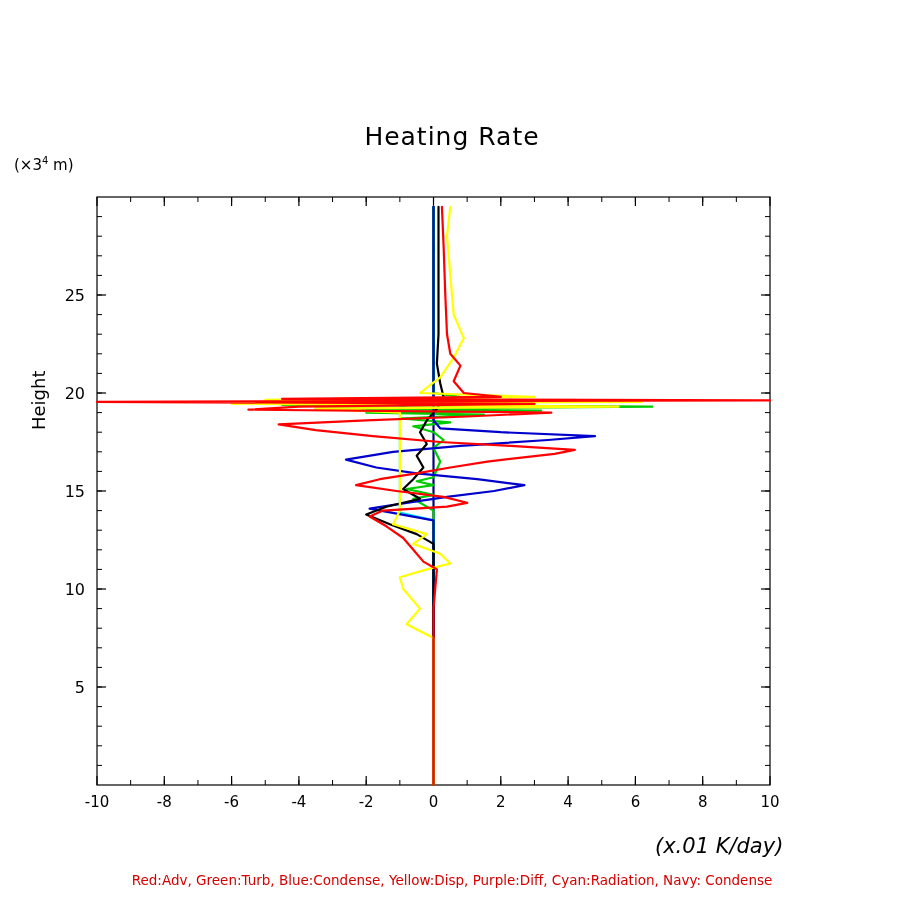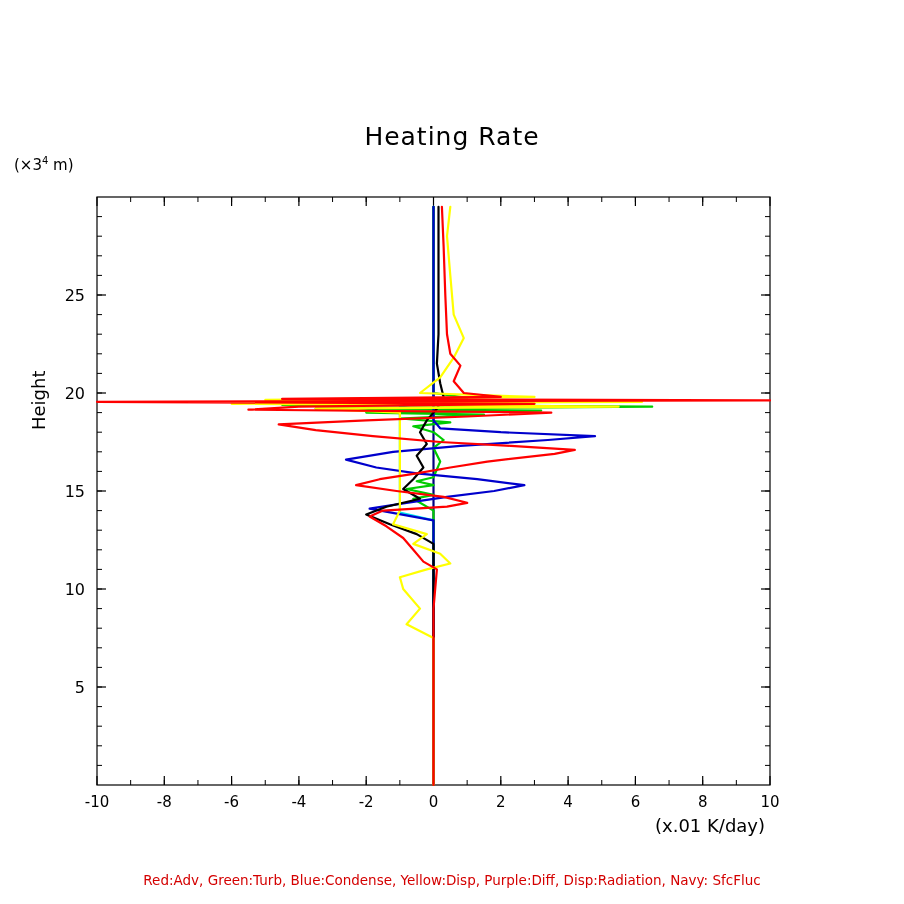--- a/index.html
+++ b/index.html
@@ -43,22 +43,23 @@
     left: 28px;
     top: 430px;
     font-size: 18px;
     transform: rotate(-90deg);
     transform-origin: left top;
     white-space: nowrap;
   }
   .xlabel {
     position: absolute;
     left: 655px;
-    top: 815px;
-    font-size: 18px;
+    top: 834px;
+    font-size: 21px;
+    font-style: italic;
   }
   .legend {
     position: absolute;
     left: 0;
     top: 872px;
     width: 904px;
     text-align: center;
     font-size: 13.5px;
     color: #d40000;
     white-space: nowrap;
@@ -231,15 +232,15 @@
       <line x1="736.35" y1="197" x2="736.35" y2="202" stroke="#000" stroke-width="1"></line>
       <polyline points="433.5,785.0 433.5,520.4 399.9,512.6 399.9,491.0 399.9,461.6 399.9,432.2 399.9,406.7 433.5,400.8 433.5,393.0 433.5,295.0 433.5,206.8" fill="none" stroke="#00e5ee" stroke-width="2.2" stroke-linejoin="round" stroke-linecap="round"></polyline>
       <polyline points="433.5,785.0 433.5,687.0 433.5,589.0 433.5,491.0 433.5,393.0 433.5,295.0 433.5,206.8" fill="none" stroke="#000080" stroke-width="2.2" stroke-linejoin="round" stroke-linecap="round"></polyline>
       <polyline points="433.5,785.0 433.5,549.8 433.5,510.6 413.3,498.8 433.5,494.9 406.6,489.0 433.5,485.1 416.7,481.2 433.5,477.3 440.2,461.6 433.5,447.9 443.6,440.0 433.5,432.2 413.3,426.3 450.3,422.4 399.9,418.5 484.0,414.6 366.2,412.6 541.2,410.6 315.7,408.7 652.2,406.7 282.1,404.8 534.5,402.8 366.2,400.8 467.2,397.9 433.5,393.0 433.5,353.8 433.5,275.4 433.5,206.8" fill="none" stroke="#00cc00" stroke-width="2.2" stroke-linejoin="round" stroke-linecap="round"></polyline>
       <polyline points="433.5,785.0 433.5,540.0 433.5,520.4 369.6,508.6 406.6,502.8 447.0,496.9 494.1,491.0 524.4,485.1 477.2,479.2 416.7,473.4 376.3,467.5 346.0,459.6 393.1,451.8 460.4,445.9 547.9,440.0 595.0,436.1 500.8,432.2 440.2,428.3 433.5,420.4 433.5,412.6 433.5,393.0 433.5,314.6 433.5,206.8" fill="none" stroke="#0000cc" stroke-width="2.2" stroke-linejoin="round" stroke-linecap="round"></polyline>
       <polyline points="433.5,785.0 433.5,559.6 433.5,543.9 416.7,534.1 389.8,524.3 366.2,514.5 386.4,506.7 420.0,498.8 403.2,489.0 413.3,479.2 423.4,467.5 416.7,455.7 426.8,444.0 420.0,432.2 426.8,420.4 436.9,408.7 443.6,396.9 440.2,383.2 436.9,363.6 438.5,334.2 438.5,295.0 438.5,255.8 438.5,206.8" fill="none" stroke="#000000" stroke-width="2.2" stroke-linejoin="round" stroke-linecap="round"></polyline>
       <polyline points="433.5,785.0 433.5,657.6 433.5,638.0 406.6,624.3 420.0,608.6 403.2,589.0 399.9,577.2 426.8,569.4 450.3,563.5 440.2,553.7 413.3,543.9 426.8,534.1 393.1,524.3 399.9,510.6 399.9,491.0 399.9,471.4 399.9,451.8 399.9,432.2 399.9,412.6 315.7,408.7 618.6,406.7 231.6,403.8 642.1,401.8 265.3,399.9 534.5,396.9 420.0,393.0 440.2,377.3 453.7,357.7 463.8,338.1 453.7,314.6 450.3,275.4 447.0,236.2 450.3,206.8" fill="none" stroke="#ffff00" stroke-width="2.2" stroke-linejoin="round" stroke-linecap="round"></polyline>
       <polyline points="433.5,785.0 433.5,647.8 433.5,608.6 435.2,589.0 436.9,569.4 423.4,561.6 413.3,549.8 403.2,538.0 386.4,526.3 369.6,516.5 383.0,510.6 447.0,506.7 467.2,502.8 443.6,496.9 396.5,491.0 356.1,485.1 379.7,479.2 416.7,473.4 450.3,467.5 487.3,461.6 554.6,453.8 574.8,449.8 510.9,445.9 440.2,442.0 372.9,436.1 315.7,430.2 278.7,424.4 366.2,420.4 467.2,416.5 551.3,412.6 248.4,409.7 298.9,406.7 534.5,403.8 97.0,401.8 770.0,400.4 282.1,398.9 500.8,396.9 463.8,393.0 453.7,381.2 460.4,365.6 450.3,353.8 447.0,334.2 445.3,295.0 443.6,246.0 441.9,206.8" fill="none" stroke="#ff0000" stroke-width="2.2" stroke-linejoin="round" stroke-linecap="round"></polyline>
     </svg>
 
-  <div class="legend">Red:Adv, Green:Turb, Blue:Condense, Yellow:Disp, Purple:Diff, Disp:Radiation, Navy: SfcFluc</div>
+  <div class="legend">Red:Adv, Green:Turb, Blue:Condense, Yellow:Disp, Purple:Diff, Cyan:Radiation, Navy: Condense</div>
 
 </div>
 
 </body></html>

